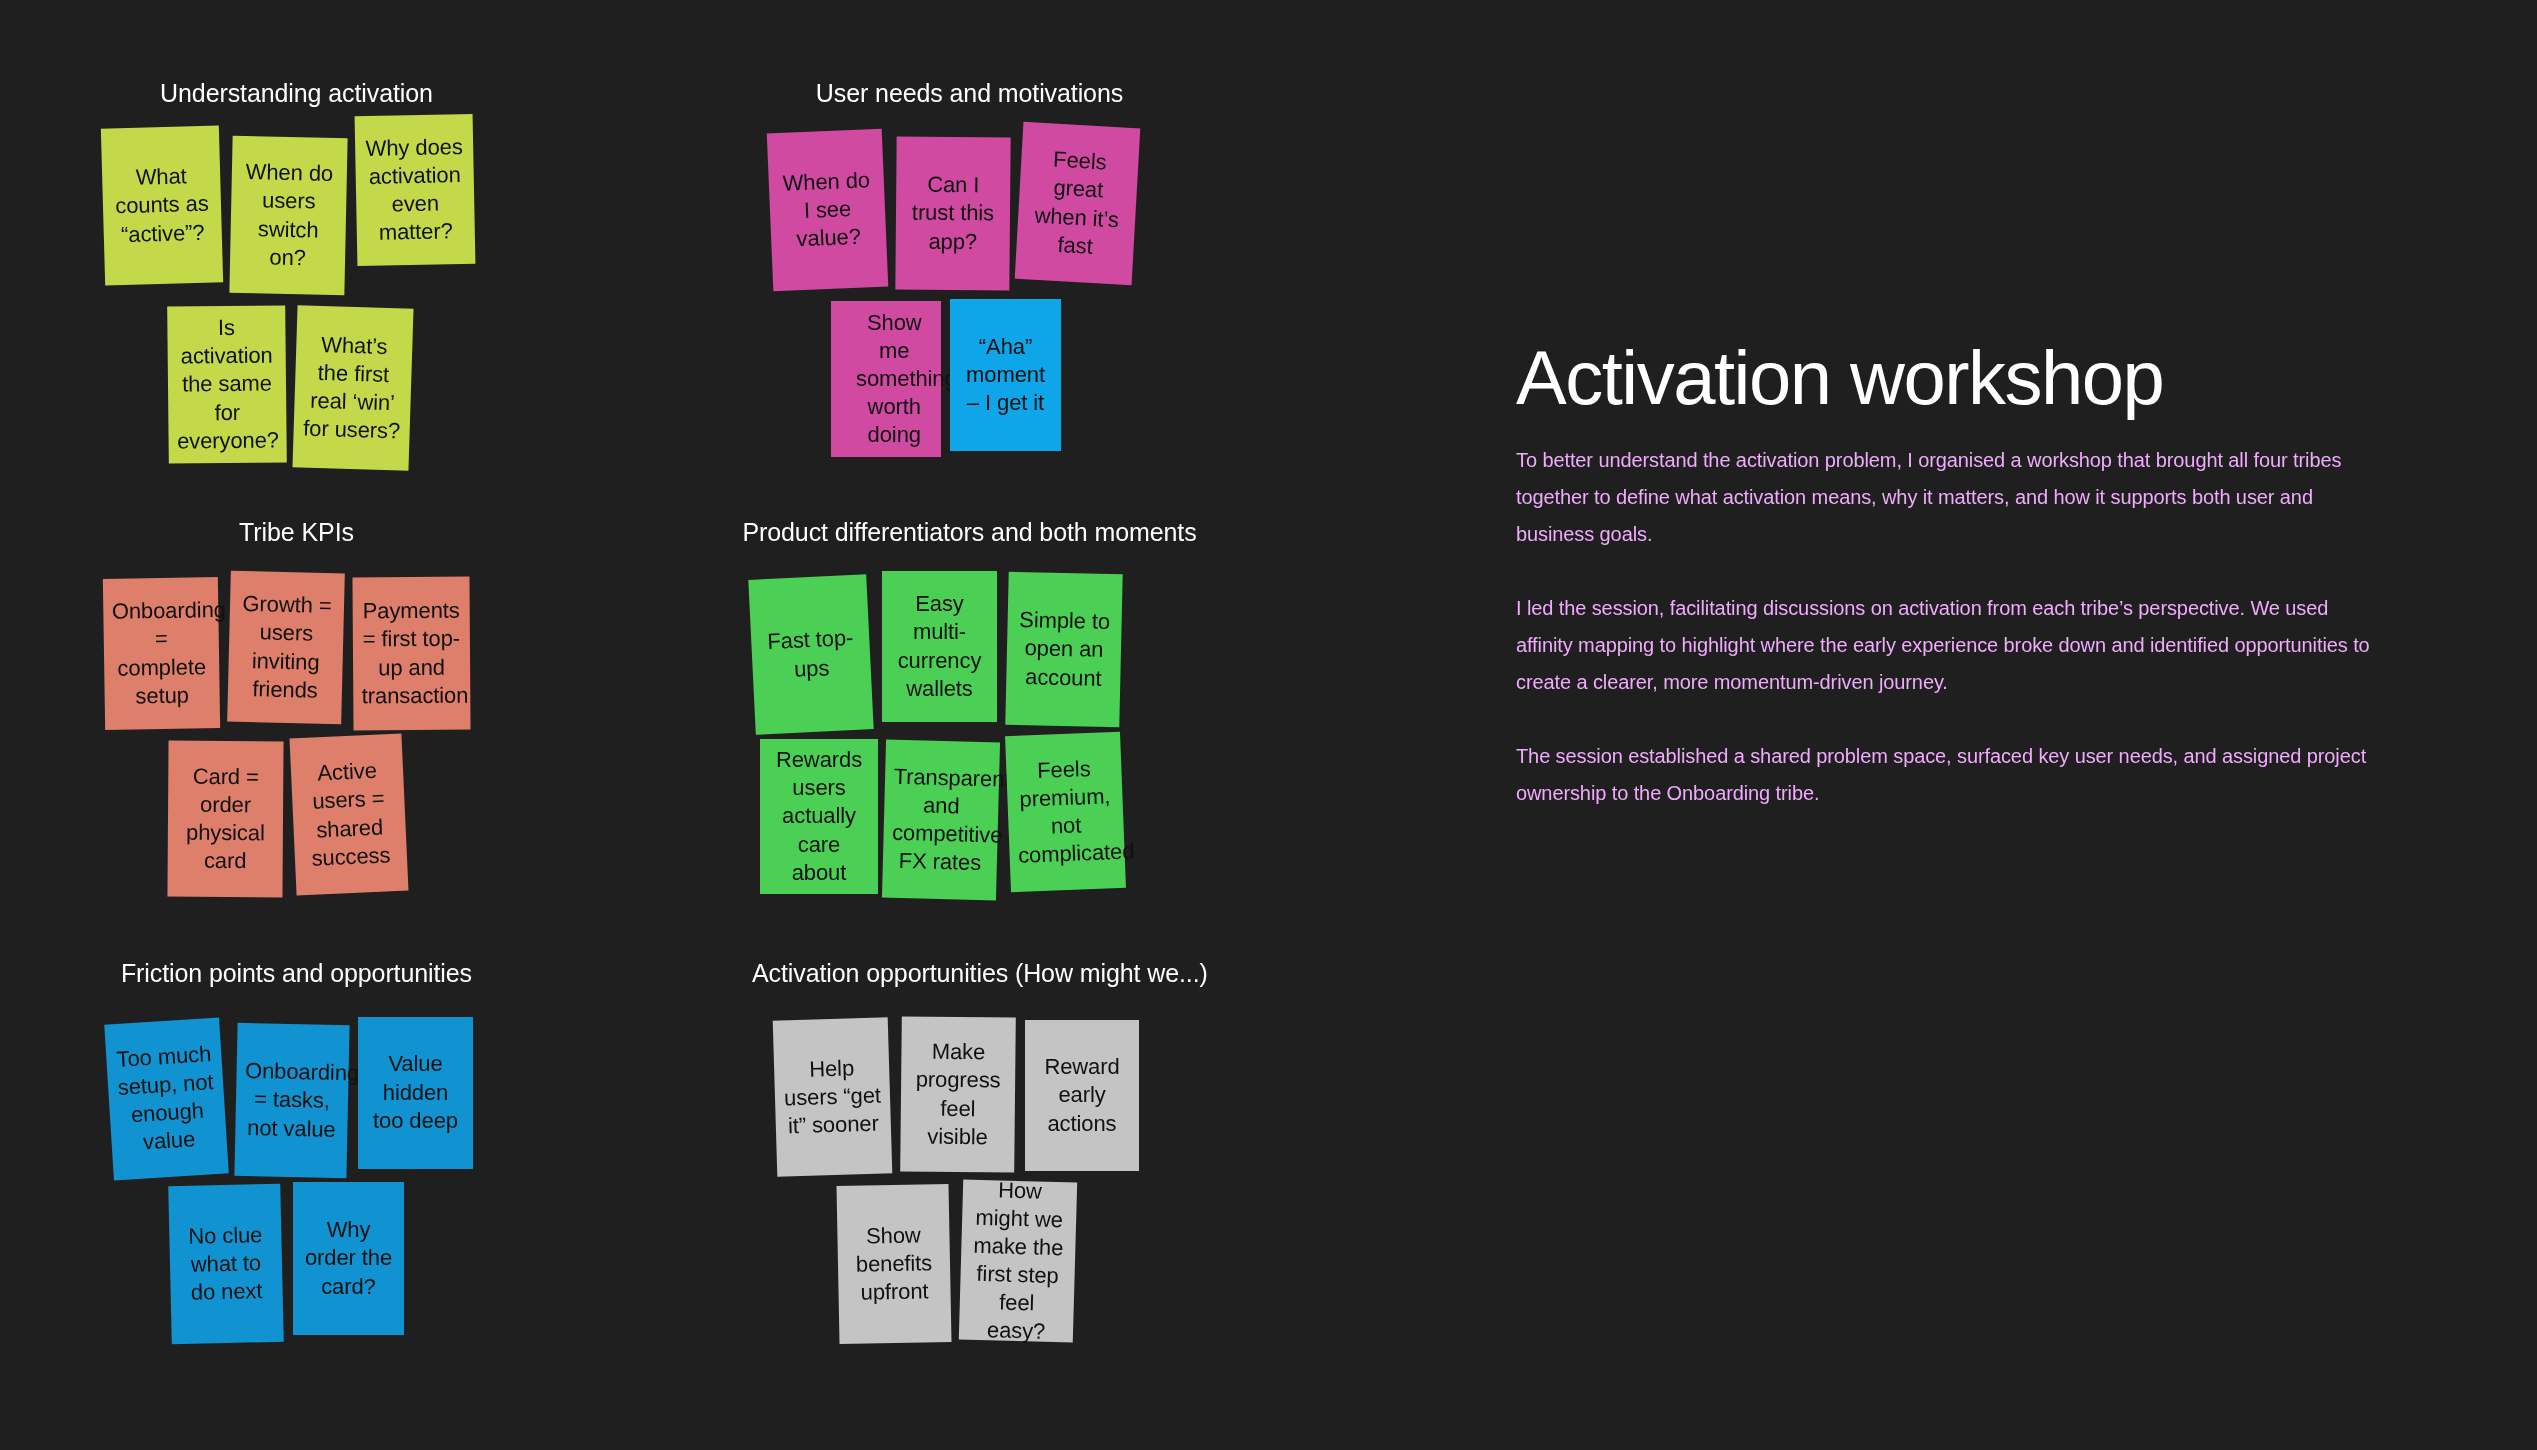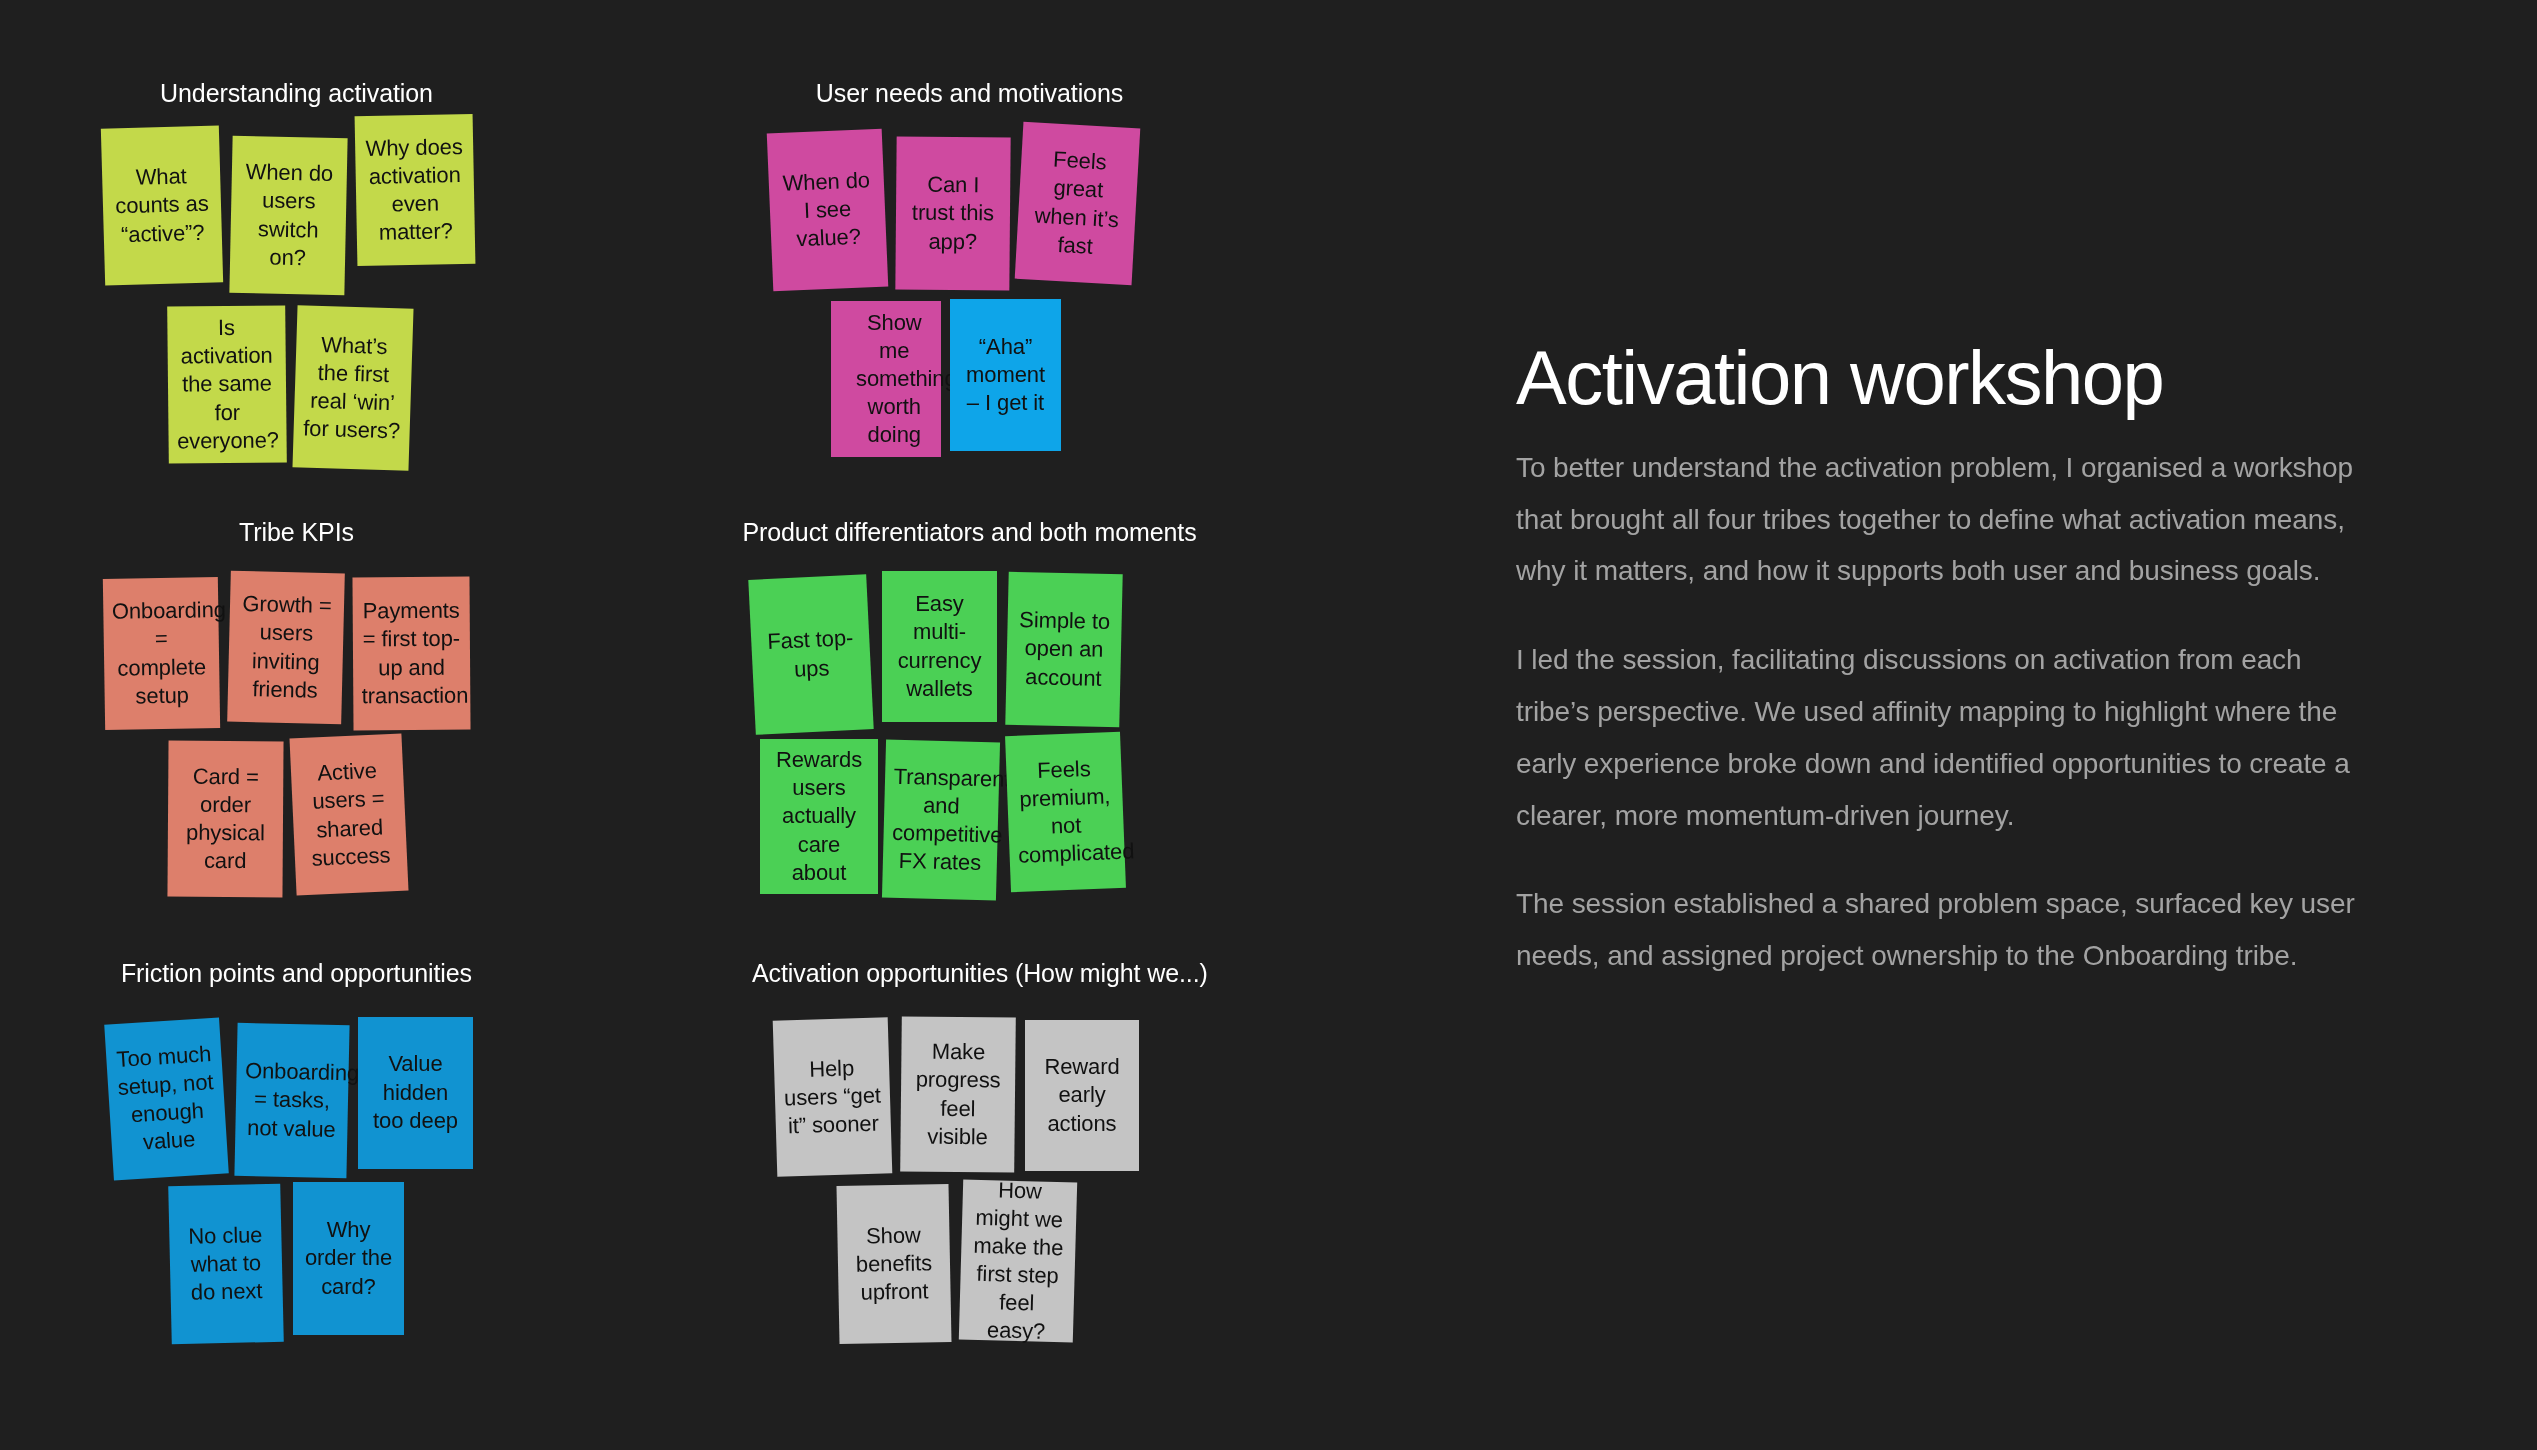--- a/index.html
+++ b/index.html
@@ -61,22 +61,22 @@
   }
   .copy-title {
     color: #ffffff;
     font-size: 76px;
     font-weight: 400;
     letter-spacing: -1.5px;
     line-height: 1.05;
     margin-bottom: 24px;
   }
   .copy-para {
-    color: #a3a3a3;
-    font-size: 28px;
+    color: #f0abfc;
+    font-size: 20px;
     font-weight: 400;
     line-height: 1.85;
     letter-spacing: -0.1px;
     margin-bottom: 37px;
     max-width: 858px;
   }
   .copy-para:last-child { margin-bottom: 0; }
 </style>
 </head>
 <body>

